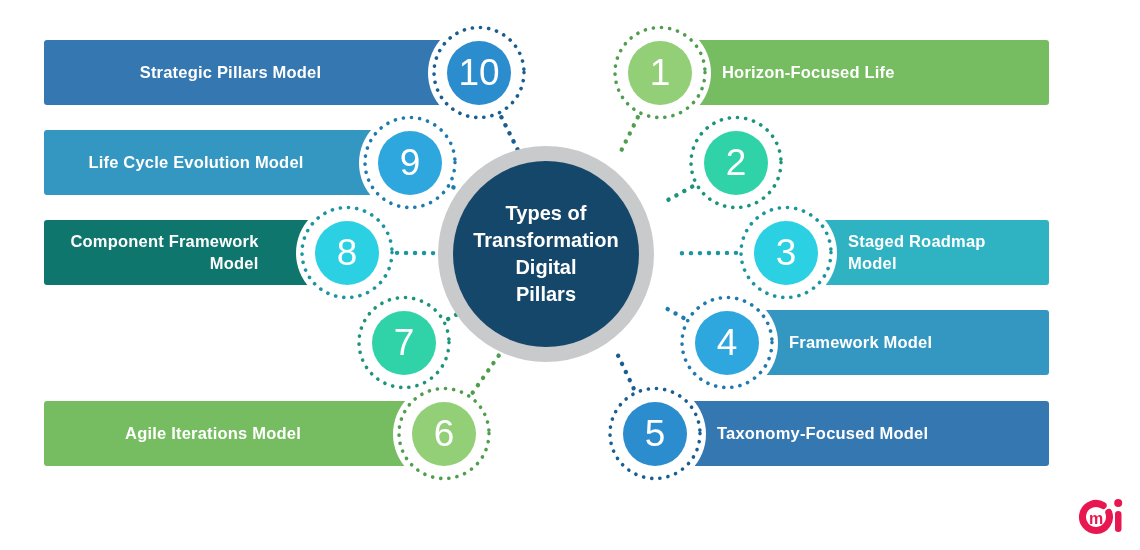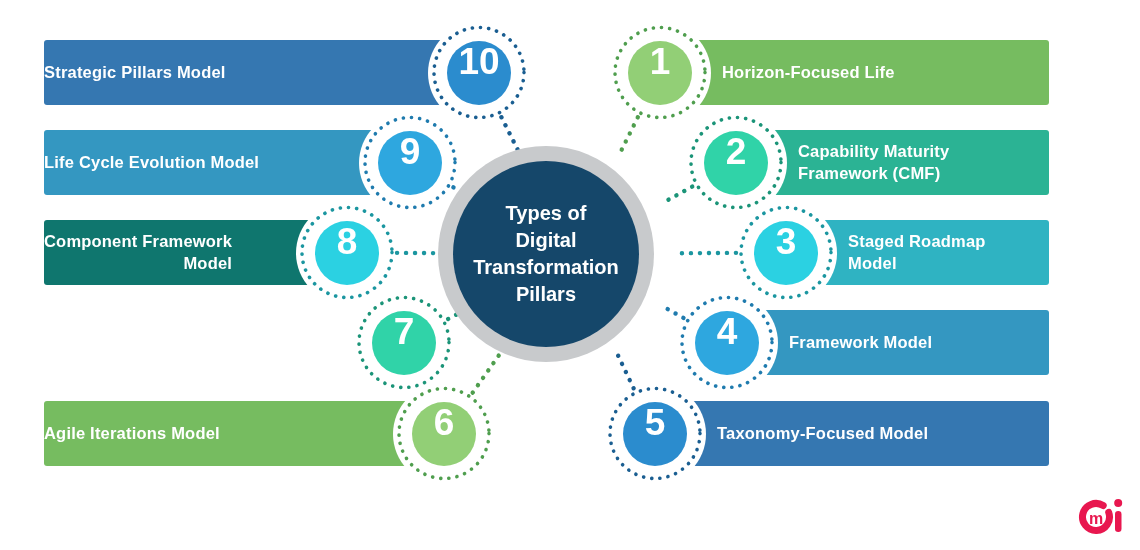--- a/index.html
+++ b/index.html
@@ -5,31 +5,31 @@
   html,body{margin:0;padding:0;background:#ffffff;}
   #canvas{
     position:relative;width:1140px;height:550px;background:#ffffff;
     font-family:"Liberation Sans",sans-serif;overflow:hidden;
   }
   .bar{
     position:absolute;height:65px;display:flex;align-items:center;
     color:#fff;font-weight:700;font-size:16.5px;line-height:1.32;
     box-sizing:border-box;z-index:1;letter-spacing:0.2px;
   }
-  .bar.left{justify-content:flex-start;text-align:right;padding-right:62px;border-radius:3px 0 0 3px;}
+  .bar.left{justify-content:center;text-align:right;padding-right:62px;border-radius:3px 0 0 3px;}
   .bar.right{justify-content:flex-start;text-align:left;padding-left:62px;border-radius:0 3px 3px 0;}
   .label div{white-space:nowrap;}
   .disc{position:absolute;width:102px;height:102px;border-radius:50%;background:#fff;z-index:2;}
   #overlay{position:absolute;left:0;top:0;width:1140px;height:550px;z-index:3;pointer-events:none;}
   .dotring{fill:none;stroke-width:3.6;stroke-linecap:round;stroke-dasharray:0.1 8.1;}
   .connector{stroke-width:4.4;stroke-linecap:round;stroke-dasharray:0.1 8.9;fill:none;}
   .numcircle{
     position:absolute;width:64px;height:64px;border-radius:50%;z-index:4;
-    display:flex;justify-content:center;
-    color:#fff;font-size:37px;font-weight:700;
+    display:flex;align-items:center;justify-content:center;
+    color:#fff;font-size:37px;font-weight:400;
   }
   #center-ring{
     position:absolute;left:438px;top:146px;width:216px;height:216px;border-radius:50%;
     display:flex;align-items:center;justify-content:center;z-index:5;
   }
   #center-disc{
     width:186px;height:186px;border-radius:50%;
     display:flex;align-items:center;justify-content:center;
   }
   #center-title{
@@ -62,48 +62,42 @@
       <circle cx="410" cy="162.5" r="45" class="dotring" stroke="#1F7BAE"></circle>
       <line x1="453.4038077626702" y1="187.32155256427703" x2="474.5116229221255" y2="199.39258435859054" class="connector" stroke="#1F7BAE"></line>
       <circle cx="479" cy="72.5" r="45" class="dotring" stroke="#1A5E91"></circle>
       <line x1="501.4099187830266" y1="117.1967061441685" x2="520.6981786773414" y2="155.6672464828293" class="connector" stroke="#1A5E91"></line>
     </svg>
 
   <div id="center-ring" style="background: rgb(200, 202, 204);">
     <div id="center-disc" style="background: rgb(21, 71, 106);">
       <div id="center-title">
           <div>Types of</div>
+          <div>Transformation</div>
           <div>Digital</div>
-          <div>Transformation</div>
           <div>Pillars</div>
         </div>
     </div>
   </div>
 
   <svg id="brand-logo" width="52" height="42" viewBox="0 0 52 42">
     <path class="logo-stroke" d="M30.7 15.4 A13.5 13.5 0 1 1 25.2 8.55" fill="none" stroke-width="7" stroke-linecap="round" stroke="#E8174F"></path>
     <text class="logo-fill" x="18" y="26.5" text-anchor="middle" font-family="Liberation Sans, sans-serif" font-size="16" font-weight="bold" fill="#E8174F">m</text>
     <rect class="logo-fill" x="37" y="14" width="6.5" height="21" rx="3.2" fill="#E8174F"></rect>
     <circle class="logo-fill" cx="40.2" cy="6" r="4" fill="#E8174F"></circle>
   </svg>
 
 <div class="bar right" style="top: 40px; background: rgb(118, 188, 96); left: 660px; width: 389px;">
       <div class="label">
         <div>Horizon-Focused Life</div>
       </div>
     </div>
     <div class="disc" style="left: 609px; top: 21.5px;"></div>
     <div class="numcircle" style="left: 628px; top: 40.5px; background: rgb(146, 207, 118);">
       <span>1</span>
-    </div>
-    <div class="bar right" style="top: 130px; background: rgb(43, 179, 148); left: 736px; width: 313px;">
-      <div class="label">
-        <div>Capability Maturity</div>
-        <div>Framework (CMF)</div>
-      </div>
     </div>
     <div class="disc" style="left: 685px; top: 111.5px;"></div>
     <div class="numcircle" style="left: 704px; top: 130.5px; background: rgb(48, 211, 168);">
       <span>2</span>
     </div>
     <div class="bar right" style="top: 220px; background: rgb(47, 179, 194); left: 786px; width: 263px;">
       <div class="label">
         <div>Staged Roadmap</div>
         <div>Model</div>
       </div>

